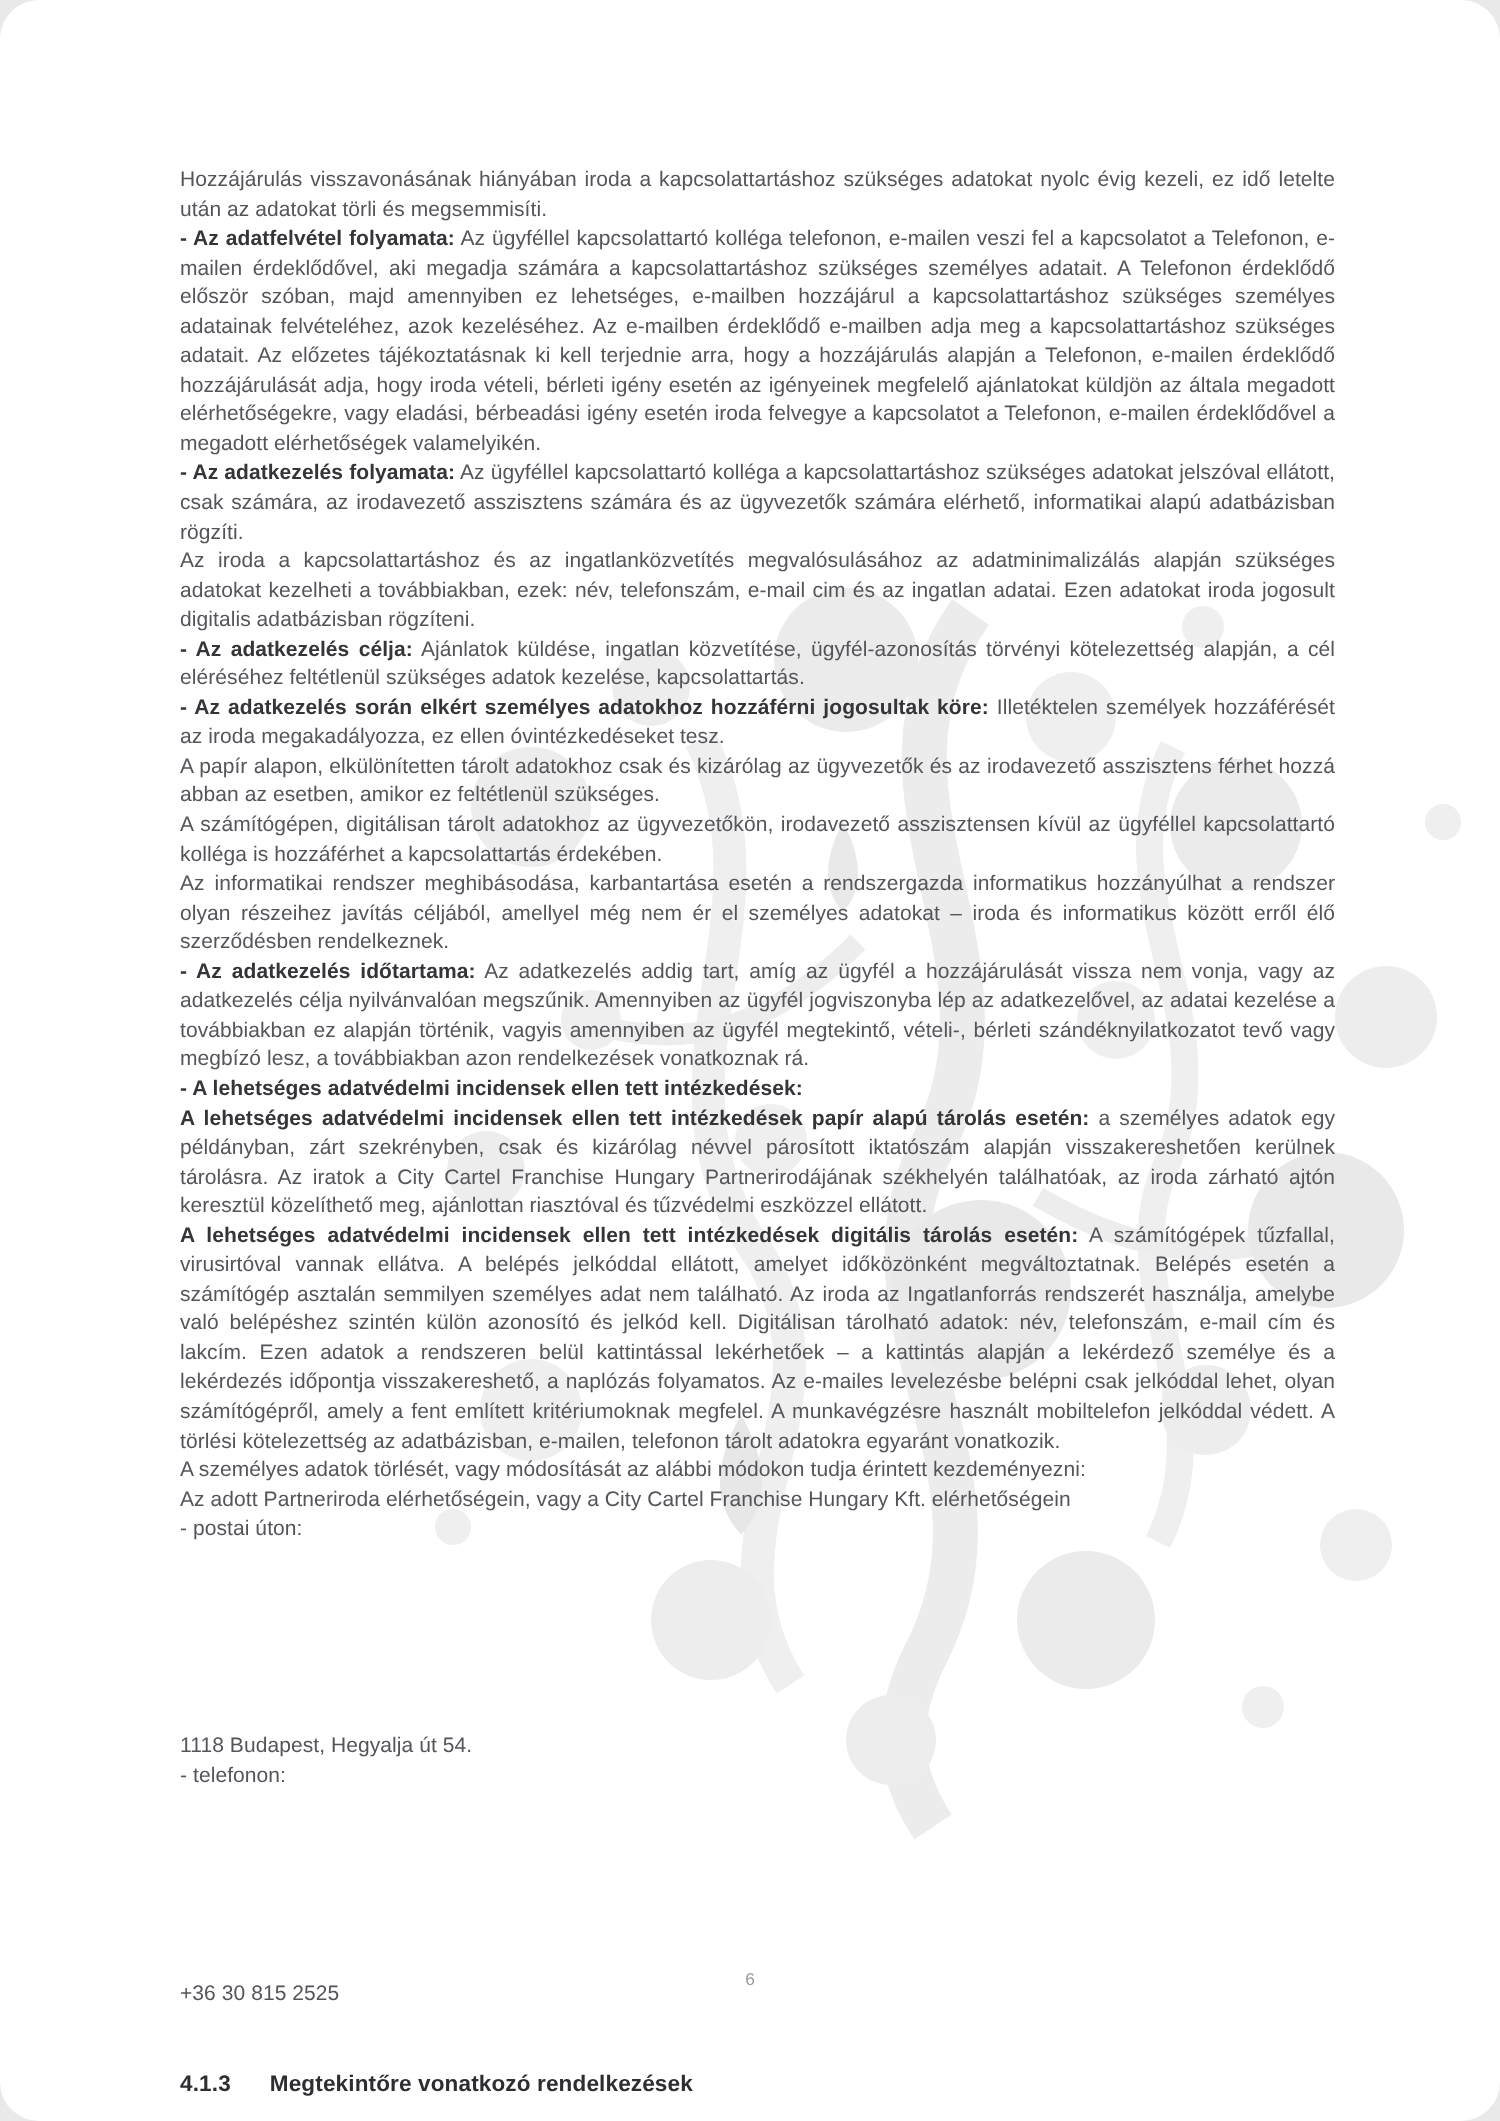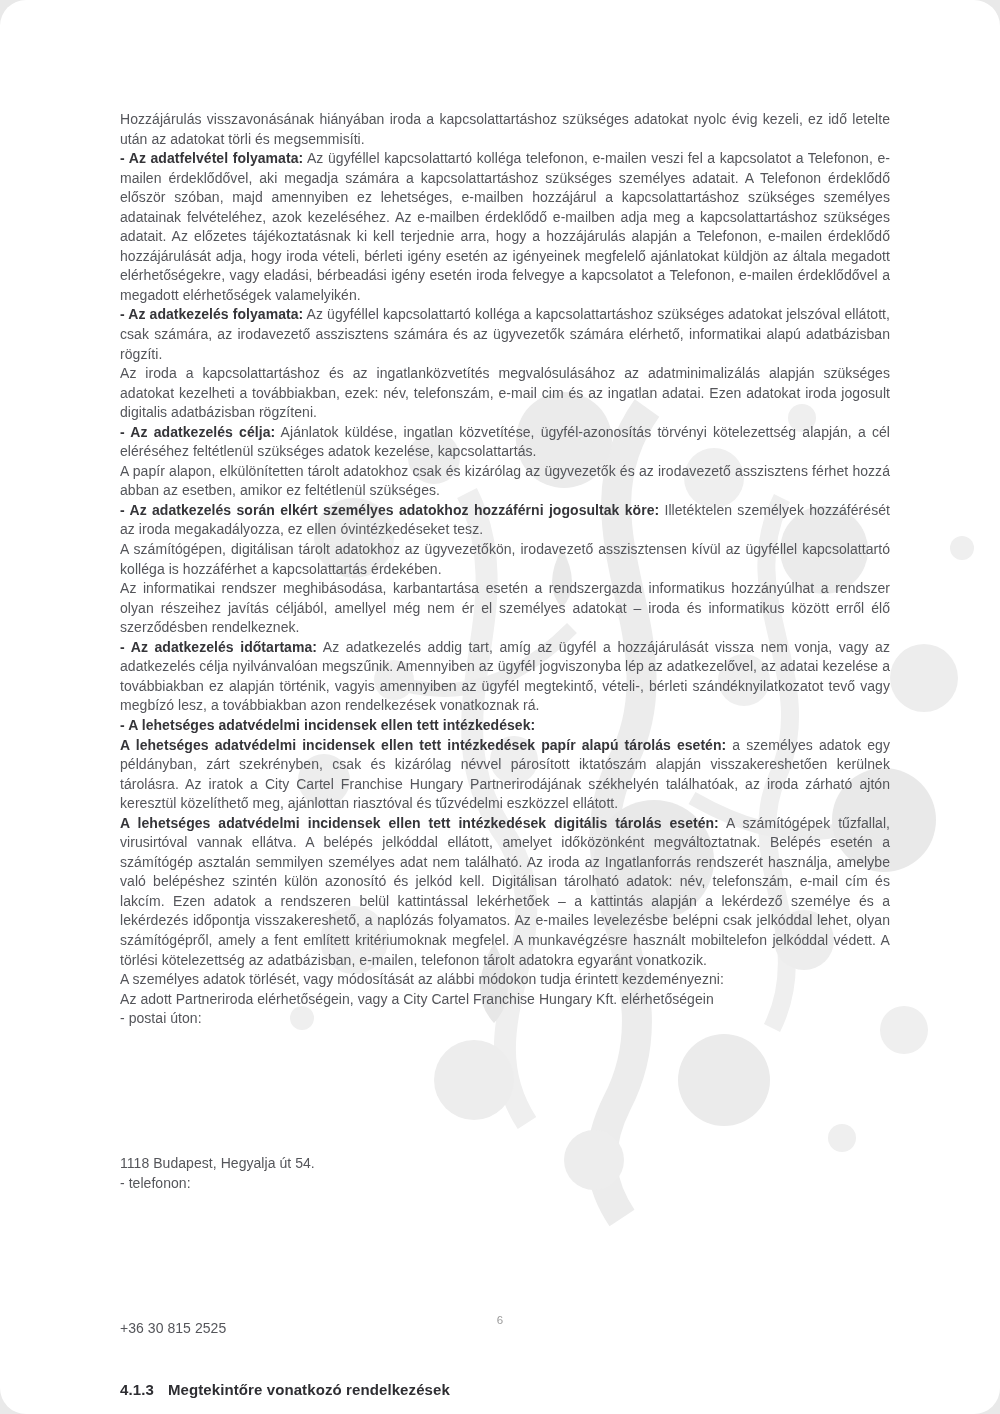--- a/index.html
+++ b/index.html
@@ -40,21 +40,21 @@
   .content p strong {
     color: #353539;
     font-weight: bold;
   }
   .contact-row { display: flex; text-align: left; flex-direction: column; }
   .contact-label { flex: 0 0 145px; }
   .contact-value { flex: 1 1 auto; }
   .section { margin-top: 42px; }
   .section-heading {
     display: flex;
-    gap: 14px;
+    gap: 26px;
     color: #2e2e32;
     font-weight: bold;
     font-size: 15px;
     letter-spacing: 0.1px;
     margin-bottom: 22px;
   }
   .section-body { text-align: justify; }
   .page-number {
     position: absolute;
     top: 1314px;
@@ -119,25 +119,25 @@
     <p>
       <strong>- Az adatkezelés folyamata:</strong><span> Az ügyféllel kapcsolattartó kolléga a kapcsolattartáshoz szükséges adatokat jelszóval ellátott, csak számára, az irodavezető asszisztens számára és az ügyvezetők számára elérhető, informatikai alapú adatbázisban rögzíti.</span>
     </p>
 
     <p>Az iroda a kapcsolattartáshoz és az ingatlanközvetítés megvalósulásához az adatminimalizálás alapján szükséges adatokat kezelheti a továbbiakban, ezek: név, telefonszám, e-mail cim és az ingatlan adatai. Ezen adatokat iroda jogosult digitalis adatbázisban rögzíteni.</p>
 
     <p>
       <strong>- Az adatkezelés célja:</strong><span> Ajánlatok küldése, ingatlan közvetítése, ügyfél-azonosítás törvényi kötelezettség alapján, a cél eléréséhez feltétlenül szükséges adatok kezelése, kapcsolattartás.</span>
     </p>
 
-    <p>A papír alapon, elkülönítetten tárolt adatokhoz csak és kizárólag az ügyvezetők és az irodavezető asszisztens férhet hozzá abban az esetben, amikor ez feltétlenül szükséges.</p>
-
     <p>
       <strong>- Az adatkezelés során elkért személyes adatokhoz hozzáférni jogosultak köre:</strong><span> Illetéktelen személyek hozzáférését az iroda megakadályozza, ez ellen óvintézkedéseket tesz.</span>
     </p>
+
+    <p>A papír alapon, elkülönítetten tárolt adatokhoz csak és kizárólag az ügyvezetők és az irodavezető asszisztens férhet hozzá abban az esetben, amikor ez feltétlenül szükséges.</p>
     <p>A számítógépen, digitálisan tárolt adatokhoz az ügyvezetőkön, irodavezető asszisztensen kívül az ügyféllel kapcsolattartó kolléga is hozzáférhet a kapcsolattartás érdekében.</p>
     <p>Az informatikai rendszer meghibásodása, karbantartása esetén a rendszergazda informatikus hozzányúlhat a rendszer olyan részeihez javítás céljából, amellyel még nem ér el személyes adatokat – iroda és informatikus között erről élő szerződésben rendelkeznek.</p>
 
     <p>
       <strong>- Az adatkezelés időtartama:</strong><span> Az adatkezelés addig tart, amíg az ügyfél a hozzájárulását vissza nem vonja, vagy az adatkezelés célja nyilvánvalóan megszűnik. Amennyiben az ügyfél jogviszonyba lép az adatkezelővel, az adatai kezelése a továbbiakban ez alapján történik, vagyis amennyiben az ügyfél megtekintő, vételi-, bérleti szándéknyilatkozatot tevő vagy megbízó lesz, a továbbiakban azon rendelkezések vonatkoznak rá.</span>
     </p>
 
     <p>
       <strong>- A lehetséges adatvédelmi incidensek ellen tett intézkedések:</strong>
     </p>

